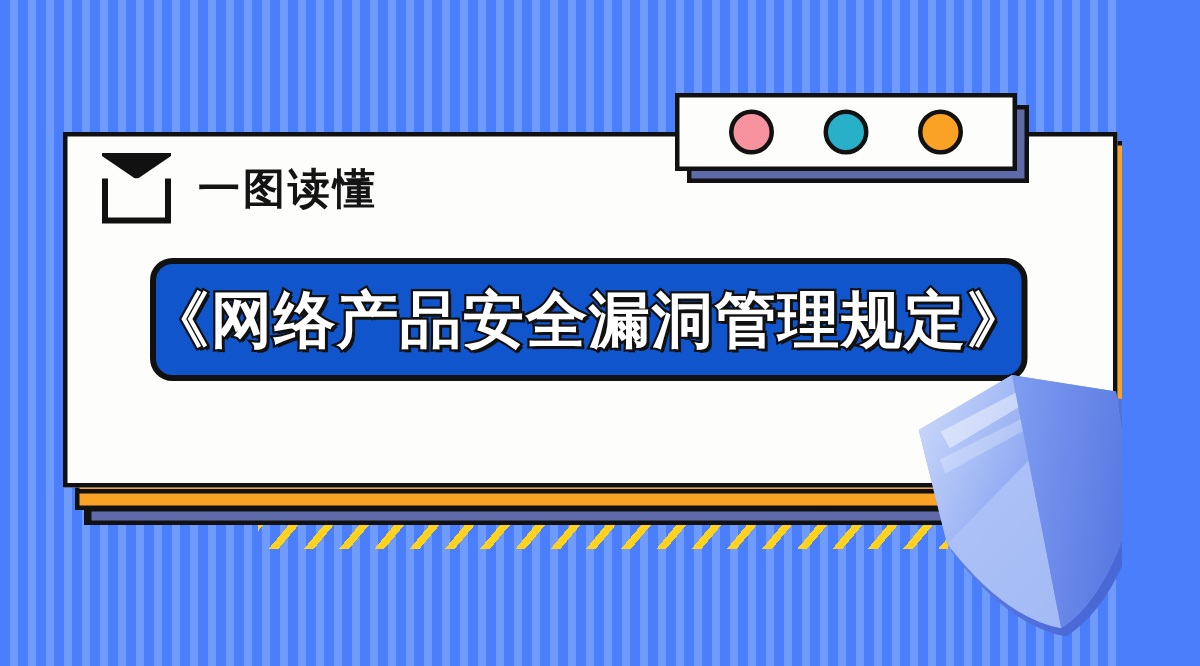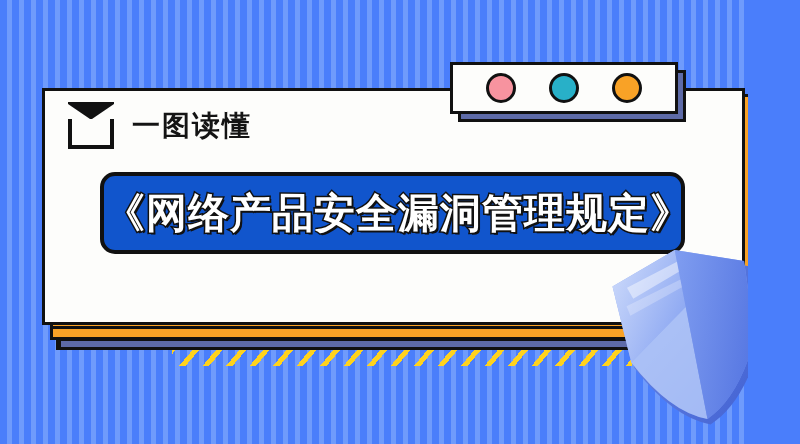--- a/index.html
+++ b/index.html
@@ -63,21 +63,21 @@
   .doc-icon .notch svg{display:block;}
   .kicker{
     font-size:28px;font-weight:700;color:#141414;letter-spacing:2px;
     line-height:1;white-space:nowrap;
   }
 
   
   .title-box{
     position:absolute;left:100px;top:172px;width:585px;height:82px;
     background:#1155cc;border:4px solid #111111;border-radius:15px;
-    box-sizing:border-box;display:flex;align-items:center;
+    box-sizing:border-box;display:flex;align-items:center;justify-content:center;
   }
   .title-text{
     font-size:41px;font-weight:700;color:#ffffff;letter-spacing:1px;
     white-space:nowrap;line-height:1;
     -webkit-text-stroke:3px #111111;
     paint-order:stroke fill;
     text-shadow:2px 2px 0 #111111;
   }
 
   

